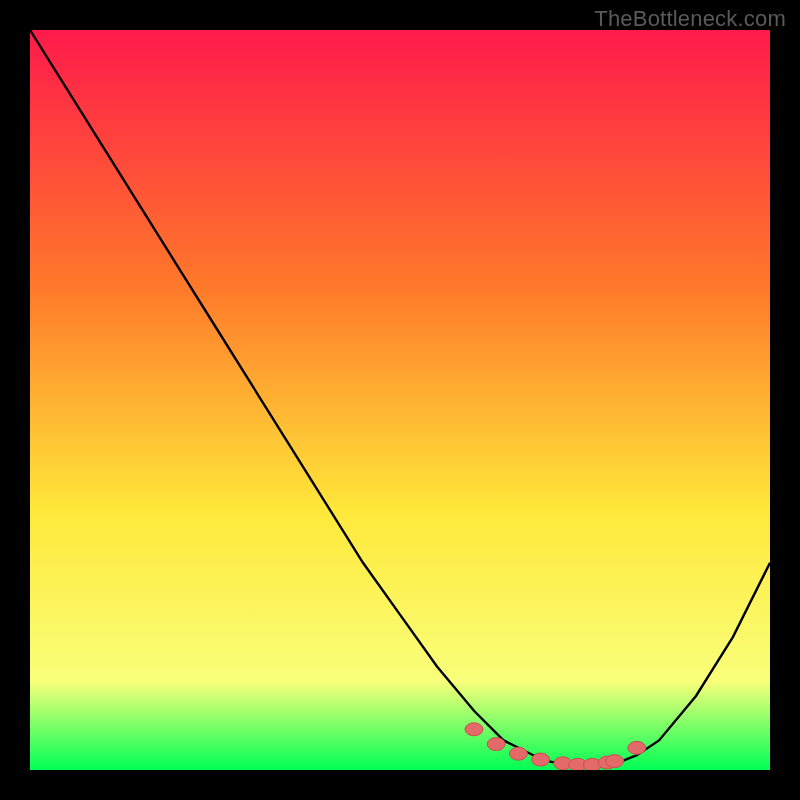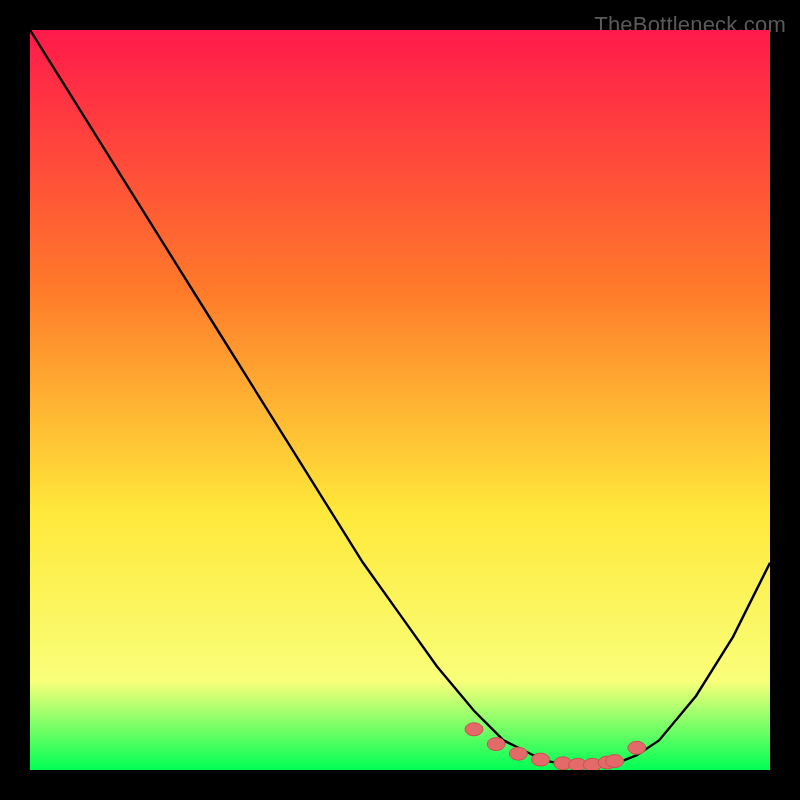--- a/index.html
+++ b/index.html
@@ -21,21 +21,20 @@
   }
   .watermark {
     position: absolute;
     top: 6px;
     right: 14px;
     color: #5a5a5a;
     font-size: 22px;
     font-weight: 500;
     letter-spacing: 0.2px;
     user-select: none;
-    margin-top: 6px;
   }
   .plot-wrap {
     position: absolute;
     left: 30px;
     top: 30px;
     width: 740px;
     height: 740px;
   }
   svg {
     display: block;

